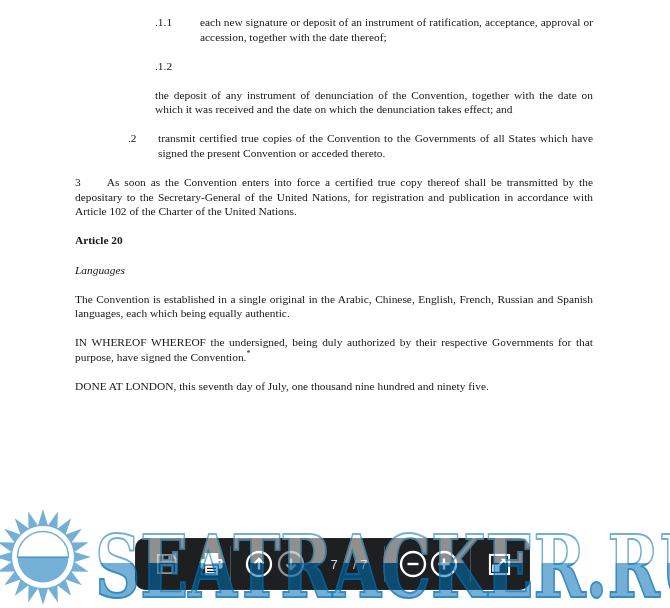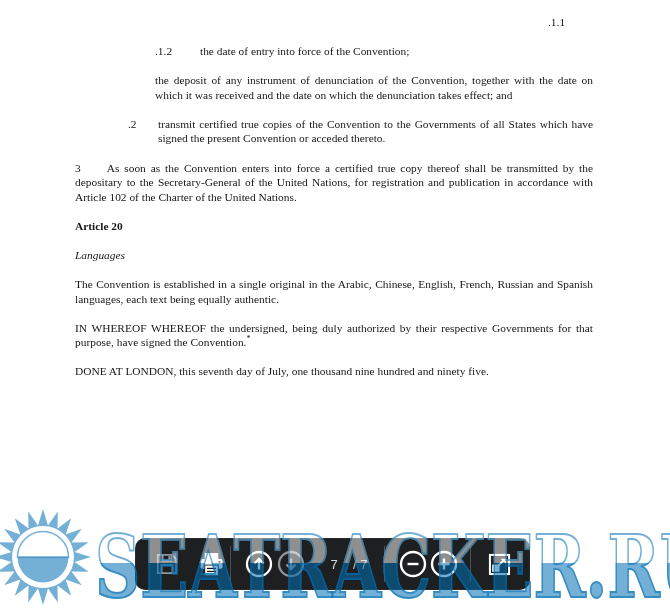--- a/index.html
+++ b/index.html
@@ -7,21 +7,21 @@
     width:670px;height:608px;position:relative;overflow:hidden;
     background:#ffffff;font-family:"Liberation Serif",serif;
   }
 
   
   .doc{
     position:absolute;left:75px;top:15px;width:518px;
     font-size:11.4px;line-height:14.6px;color:#161616;text-align:justify;
   }
   .doc p{margin:0 0 14.5px 0;}
-  .li{display:flex;margin:0 0 14.5px 0;justify-content:flex-end;}
+  .li{display:flex;margin:0 0 14.5px 0;}
   .li.l2{padding-left:80px;}
   .li.l2 .num{flex:0 0 45px;}
   .li.l1{padding-left:53px;}
   .li.l1 .num{flex:0 0 30px;}
   .li .txt{flex:1;text-align:justify;}
   .p3tab{display:inline-block;width:26px;}
   .h-article{font-weight:bold;margin:0;}
   .h-sub{font-style:italic;margin:0 0 14.5px 0;}
   .p-done{margin-top:20px;}
   sup.fn{font-size:8px;line-height:0;vertical-align:super;}
@@ -62,42 +62,42 @@
     -webkit-text-stroke:2px rgba(2,111,180,0.55);
   }
 </style>
 </head>
 <body>
 
 <div class="doc">
 
   <div class="li l2">
     <span class="num">.1.1</span>
+    <span class="txt">each new signature or deposit of an instrument of ratification, acceptance, approval or accession, together with the date thereof;</span>
   </div>
 
   <div class="li l2">
     <span class="num">.1.2</span>
-    <span class="txt">the date of entry into force of the Convention;</span>
   </div>
 
   <div class="li l2">
     <span class="txt">the deposit of any instrument of denunciation of the Convention, together with the date on which it was received and the date on which the denunciation takes effect; and</span>
   </div>
 
   <div class="li l1">
     <span class="num">.2</span>
     <span class="txt">transmit certified true copies of the Convention to the Governments of all States which have signed the present Convention or acceded thereto.</span>
   </div>
 
   <p><span>3</span><span class="p3tab"></span><span>As soon as the Convention enters into force a certified true copy thereof shall be transmitted by the depositary to the Secretary-General of the United Nations, for registration and publication in accordance with Article 102 of the Charter of the United Nations.</span></p>
 
   <p class="h-article">Article 20</p>
   <p class="h-sub">Languages</p>
 
-  <p>The Convention is established in a single original in the Arabic, Chinese, English, French, Russian and Spanish languages, each text being equally authentic.</p>
+  <p>The Convention is established in a single original in the Arabic, Chinese, English, French, Russian and Spanish languages, each which being equally authentic.</p>
 
   <p><span>IN WHEREOF WHEREOF the undersigned, being duly authorized by their respective Governments for that purpose, have signed the Convention.</span><sup class="fn">*</sup></p>
 
   <p class="p-done">DONE AT LONDON, this seventh day of July, one thousand nine hundred and ninety five.</p>
 </div>
 
 <div class="toolbar">
 
   <button class="tb-btn ml18" title="">
     <svg width="26" height="26" viewBox="0 0 24 24" fill="none" stroke="#8f959a" stroke-width="1.6">

